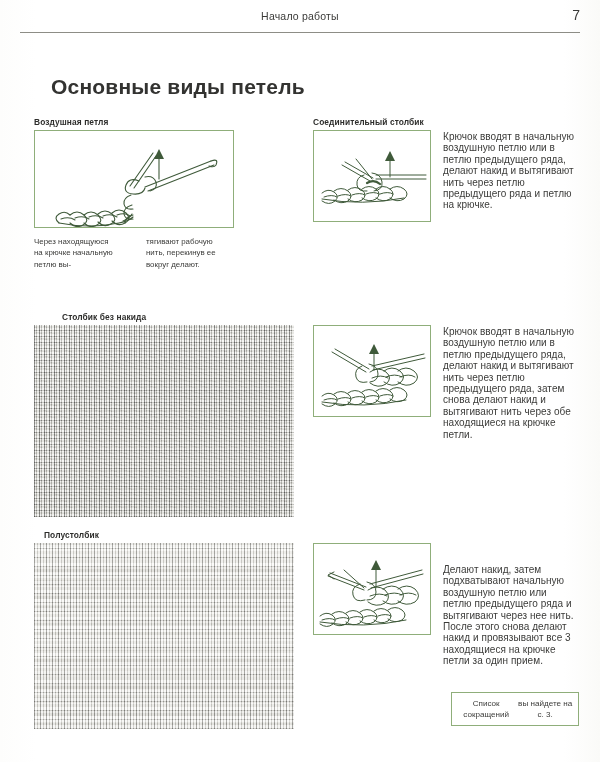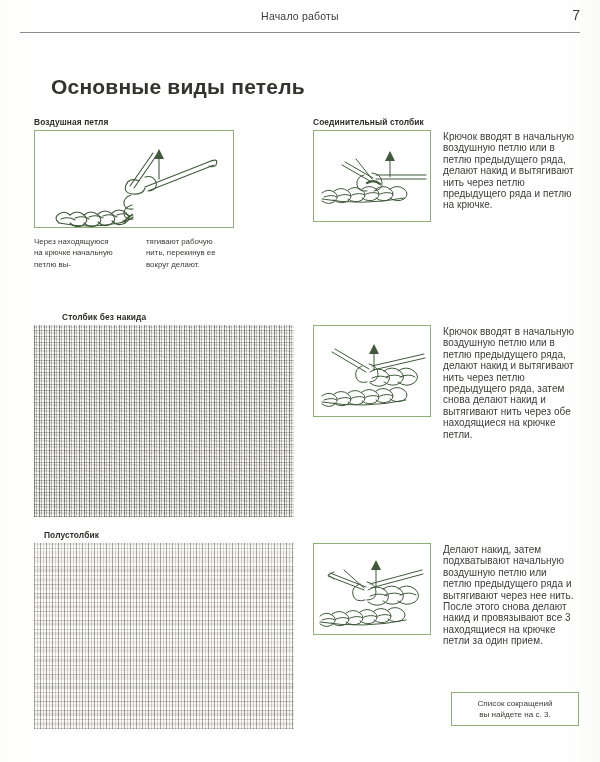--- a/index.html
+++ b/index.html
@@ -148,21 +148,20 @@
       linear-gradient(180deg, #ecebe6 0%, #dedcd6 25%, #e8e7e1 50%, #dcdad4 78%, #e3e2dc 100%);
   }
 
   
   .note-box {
     position: absolute;
     border: 1px solid #8fae7a;
     box-sizing: border-box;
     background: #ffffff;
     display: flex;
-    flex-direction: column;
     align-items: center;
     justify-content: center;
     text-align: center;
     font-size: 8.1px;
     line-height: 11.5px;
     color: #3b3b39;
     padding: 5px 4px;
   }
 
   svg { display: block; }
@@ -346,20 +345,20 @@
         <path d="M8 76 q8 -3 13 0"></path>
         <path d="M22 75 q8 -3 13 0"></path>
         <path d="M36 74 q8 -3 13 0"></path>
         <path d="M50 73 q8 -3 13 0"></path>
         <path d="M64 72 q8 -3 13 0"></path>
         <path d="M6 78 q44 7 86 -2"></path>
       </g>
     </svg>
   </div>
 
-  <div class="body-text" style="left:443px; top:544px; width:134px;">Делают накид, затем подхватывают начальную воздушную петлю или петлю предыдущего ряда и вытягивают через нее нить. После этого снова делают накид и провязывают все 3 находящиеся на крючке петли за один прием.</div>
+  <div class="body-text" style="left:443px; top:564px; width:134px;">Делают накид, затем подхватывают начальную воздушную петлю или петлю предыдущего ряда и вытягивают через нее нить. После этого снова делают накид и провязывают все 3 находящиеся на крючке петли за один прием.</div>
 
   <div class="note-box" style="left:451px; top:692px; width:128px; height:34px;">
     <div>Список сокращений</div>
     <div>вы найдете на с. 3.</div>
   </div>
 
 </div>
 
 </body></html>

